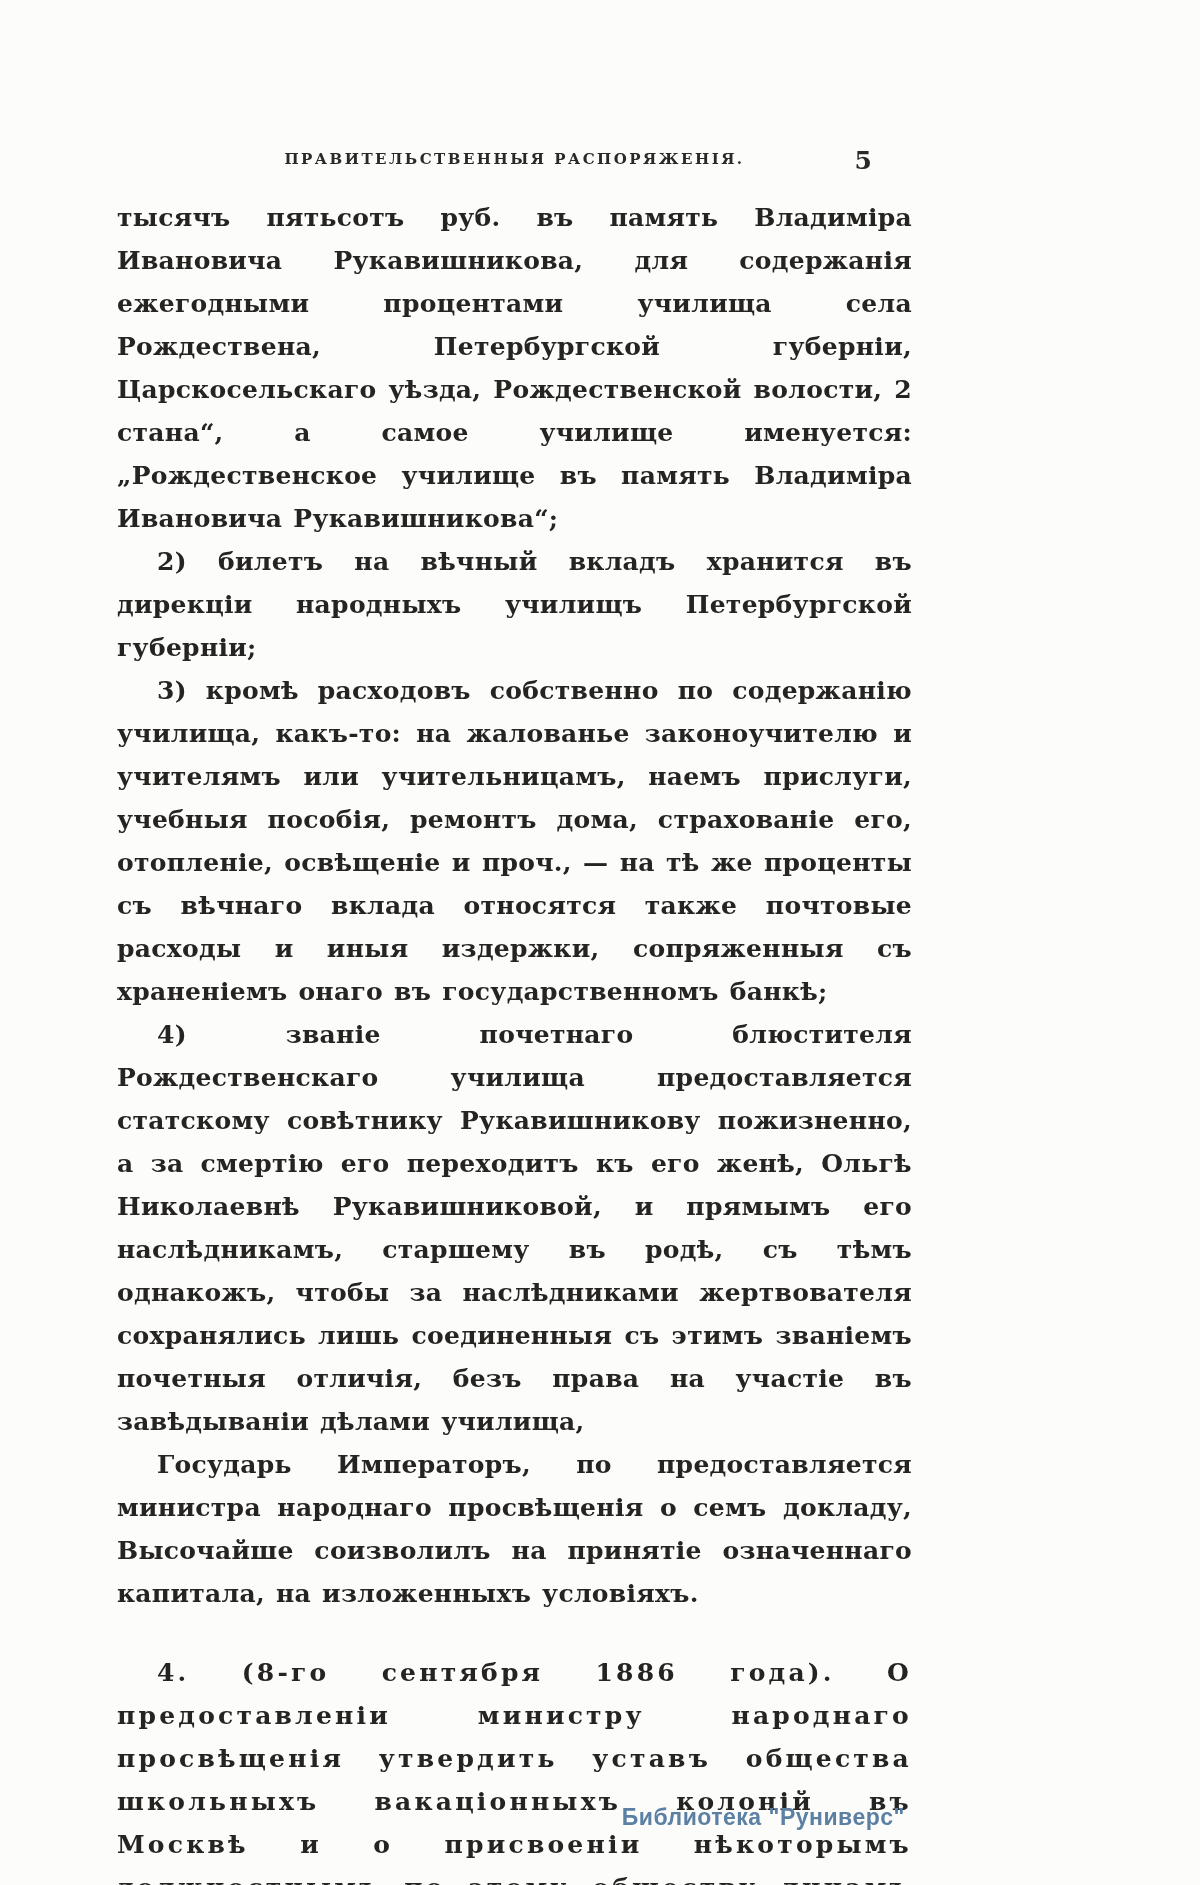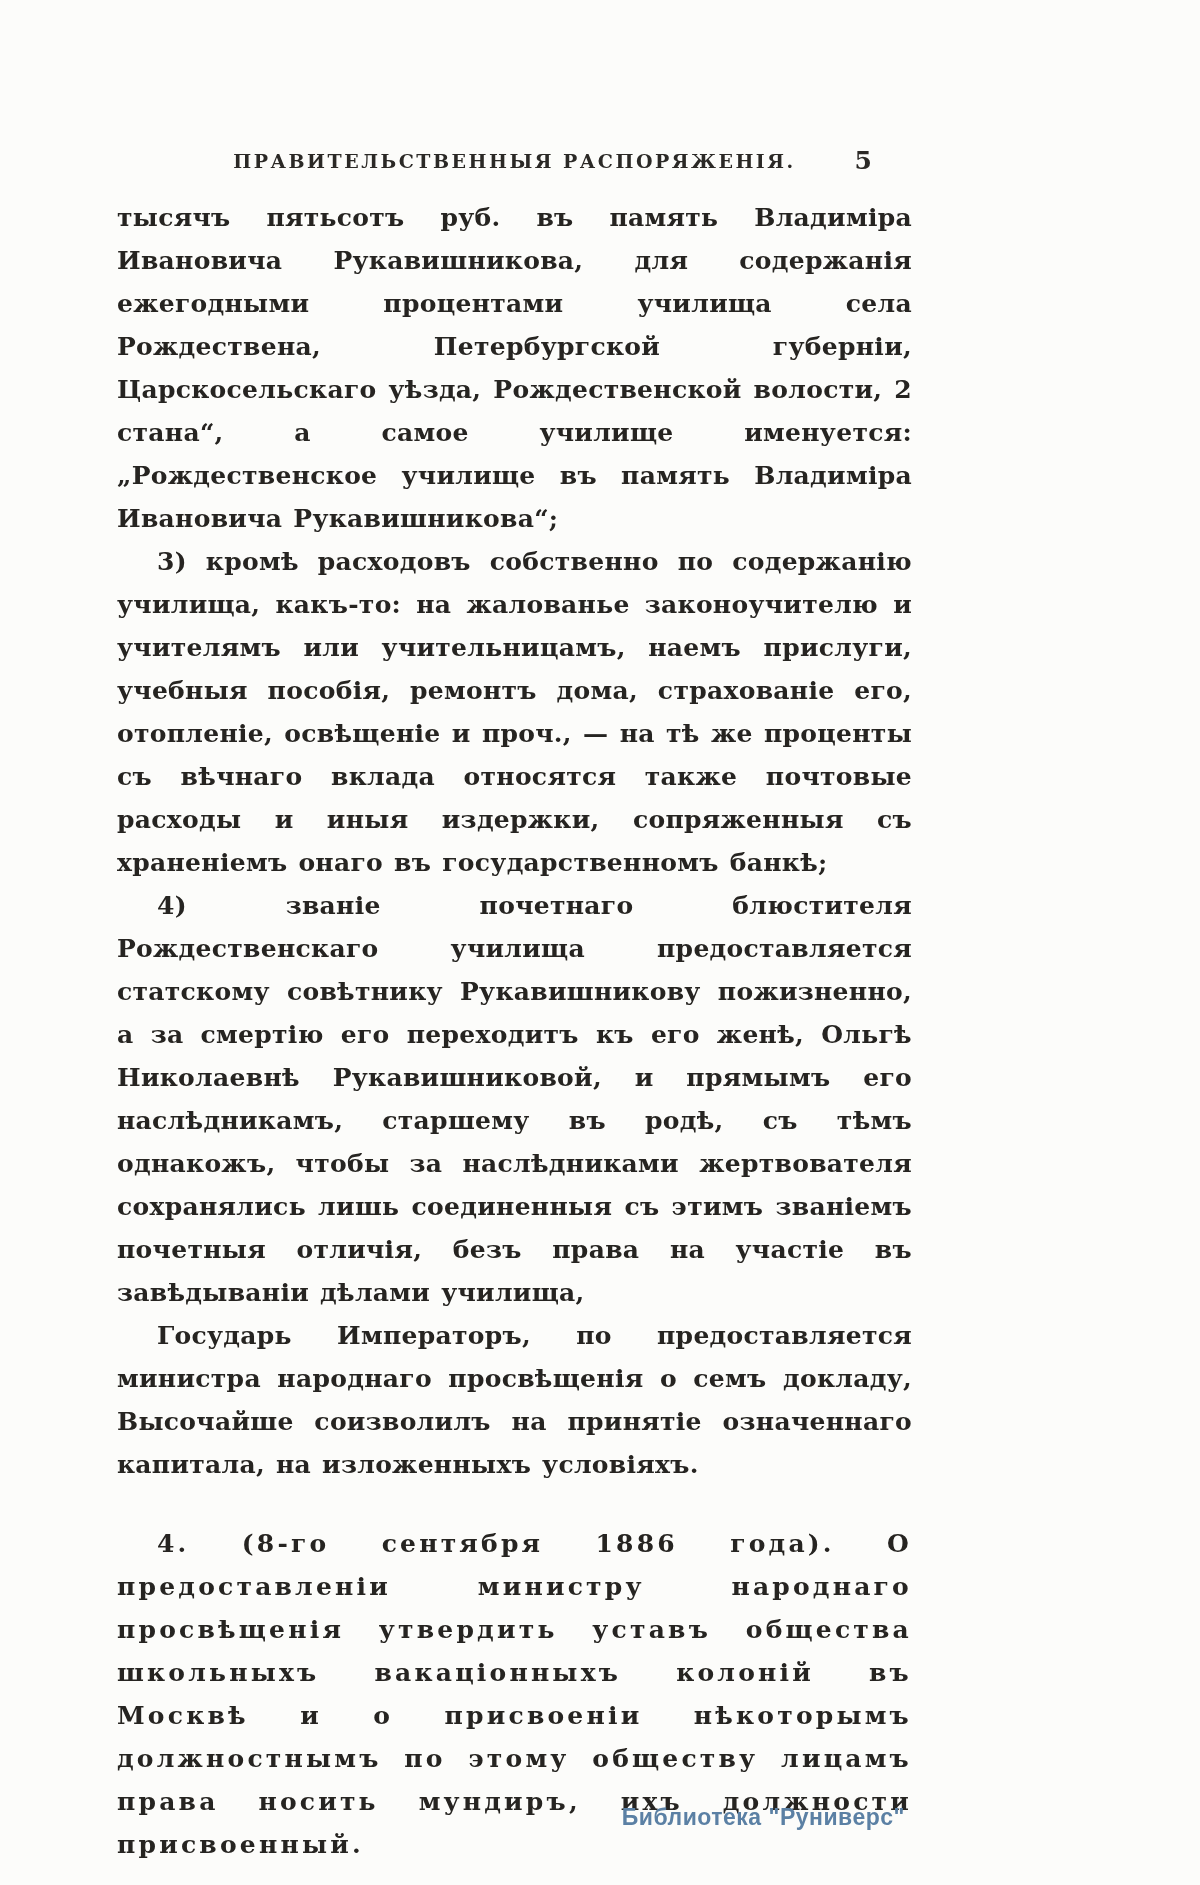--- a/index.html
+++ b/index.html
@@ -16,21 +16,21 @@
     font-family: "DejaVu Serif", "Liberation Serif", serif;
     color: #262421;
     overflow: hidden;
   }
   .running-header {
     position: absolute;
     top: 150px;
     left: 117px;
     width: 795px;
     text-align: center;
-    font-size: 19px;
+    font-size: 15px;
     font-weight: bold;
     letter-spacing: 2.5px;
     color: #2b2926;
   }
   .page-number {
     position: absolute;
     top: 146px;
     right: 328px;
     font-size: 25px;
     font-weight: bold;
@@ -77,20 +77,21 @@
 <body>
 
 <div class="page">
 
   <div class="running-header">ПРАВИТЕЛЬСТВЕННЫЯ РАСПОРЯЖЕНІЯ.</div>
 
   <div class="page-number">5</div>
 
   <div class="content">
     <p>тысячъ пятьсотъ руб. въ память Владиміра Ивановича Рукавишникова, для содержанія ежегодными процентами училища села Рождествена, Петербургской губерніи, Царскосельскаго уѣзда, Рождественской волости, 2 стана“, а самое училище именуется: „Рождественское училище въ память Владиміра Ивановича Рукавишникова“;</p>
+    <p class="indent">2) билетъ на вѣчный вкладъ хранится въ дирекціи народныхъ училищъ Петербургской губерніи;</p>
     <p class="indent">3) кромѣ расходовъ собственно по содержанію училища, какъ-то: на жалованье законоучителю и учителямъ или учительницамъ, наемъ прислуги, учебныя пособія, ремонтъ дома, страхованіе его, отопленіе, освѣщеніе и проч., — на тѣ же проценты съ вѣчнаго вклада относятся также почтовые расходы и иныя издержки, сопряженныя съ храненіемъ онаго въ государственномъ банкѣ;</p>
     <p class="indent">4) званіе почетнаго блюстителя Рождественскаго училища предоставляется статскому совѣтнику Рукавишникову пожизненно, а за смертію его переходитъ къ его женѣ, Ольгѣ Николаевнѣ Рукавишниковой, и прямымъ его наслѣдникамъ, старшему въ родѣ, съ тѣмъ однакожъ, чтобы за наслѣдниками жертвователя сохранялись лишь соединенныя съ этимъ званіемъ почетныя отличія, безъ права на участіе въ завѣдываніи дѣлами училища,</p>
     <p class="indent">Государь Императоръ, по предоставляется министра народнаго просвѣщенія о семъ докладу, Высочайше соизволилъ на принятіе означеннаго капитала, на изложенныхъ условіяхъ.</p>
     <p class="section-heading">4. (8-го сентября 1886 года). О предоставленіи министру народнаго просвѣщенія утвердить уставъ общества школьныхъ вакаціонныхъ колоній въ Москвѣ и о присвоеніи нѣкоторымъ должностнымъ по этому обществу лицамъ права носить мундиръ, ихъ должности присвоенный.</p>
 
   </div>
 
   <div class="watermark">Библиотека "Руниверс"</div>
 
 </div>

